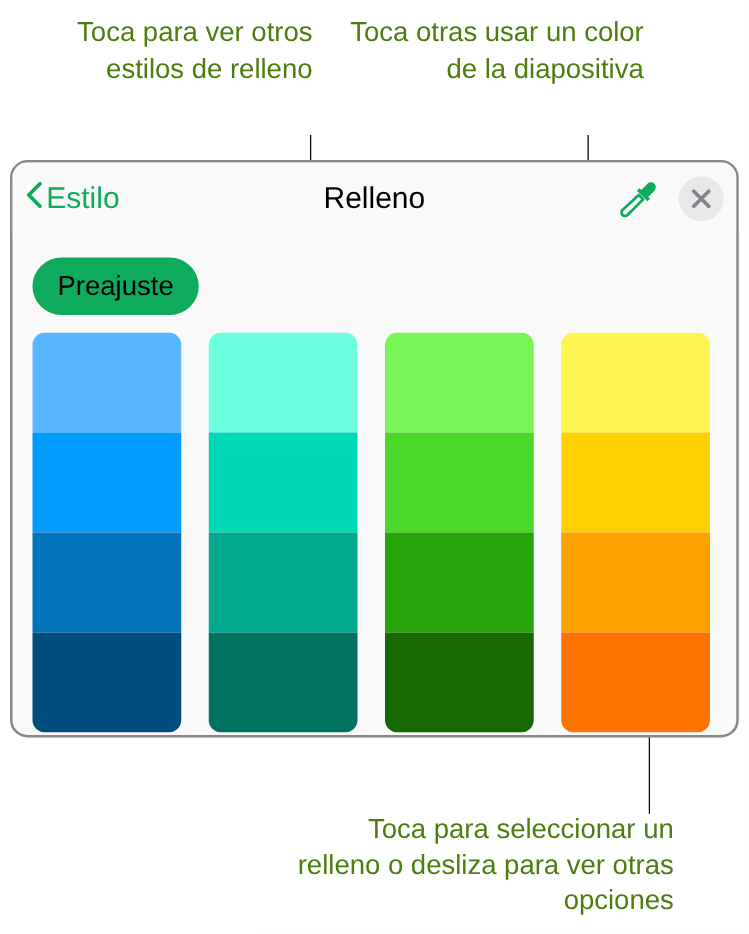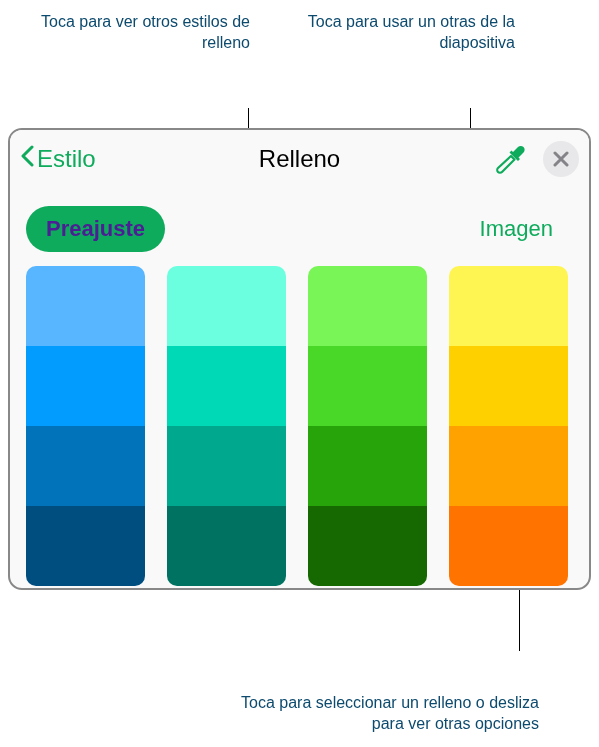--- a/index.html
+++ b/index.html
@@ -9,23 +9,23 @@
     }
     body {
       font-family: -apple-system, BlinkMacSystemFont, "Helvetica Neue", sans-serif;
       background: #fff;
       width: 599px;
       height: 747px;
       position: relative;
     }
     .callout {
       position: absolute;
-      font-size: 16px;
+      font-size: 22px;
       line-height: 1.3;
-      color: #0c4a6e;
+      color: #4d7c0f;
     }
     .callout-1 {
       top: 12px;
       left: 30px;
       width: 220px;
       text-align: right;
     }
     .callout-2 {
       top: 12px;
       left: 280px;
@@ -138,22 +138,22 @@
     }
     .tab {
       font-size: 22px;
       color: #0eab5c;
       padding: 10px 20px;
       border-radius: 26px;
       cursor: pointer;
     }
     .tab.active {
       background: #0eab5c;
-      color: #4c1d95;
-      font-weight: 700;
+      color: #000000;
+      font-weight: 400;
     }
     .palette-scroll {
       display: flex;
       padding: 0 0 0 16px;
       gap: 22px;
       overflow: hidden;
     }
     .palette-column {
       display: flex;
       flex-direction: column;
@@ -170,21 +170,21 @@
     }
     .swatch:last-child {
       border-bottom-left-radius: 10px;
       border-bottom-right-radius: 10px;
     }
   </style>
 </head>
 <body>
 
 <div class="callout callout-1">Toca para ver otros estilos de relleno</div>
-<div class="callout callout-2">Toca para usar un otras de la diapositiva</div>
+<div class="callout callout-2">Toca otras usar un color de la diapositiva</div>
 <div class="callout callout-3">Toca para seleccionar un relleno o desliza para ver otras opciones</div>
 
 <div class="callout-line line-1"></div>
 <div class="callout-line line-2"></div>
 <div class="callout-line line-3"></div>
 <div class="hbar"></div>
 
 <div class="panel">
   <div class="panel-header">
     <div class="back-button">
@@ -204,21 +204,20 @@
     </div>
     <div class="close-button">
       <svg width="16" height="16" viewBox="0 0 16 16">
         <path d="M2 2 L14 14 M14 2 L2 14" stroke="#838388" stroke-width="3" stroke-linecap="round"></path>
       </svg>
     </div>
   </div>
 
   <div class="tabs" id="tabs-container">
       <div class="tab active">Preajuste</div>
-      <div class="tab">Imagen</div>
     </div>
 
   <div class="palette-scroll" id="palette-container">
       <div class="palette-column">
         <div class="swatch" style="background: rgb(87, 182, 255);"></div>
         <div class="swatch" style="background: rgb(2, 156, 255);"></div>
         <div class="swatch" style="background: rgb(0, 115, 186);"></div>
         <div class="swatch" style="background: rgb(0, 77, 128);"></div>
       </div>
       <div class="palette-column">

